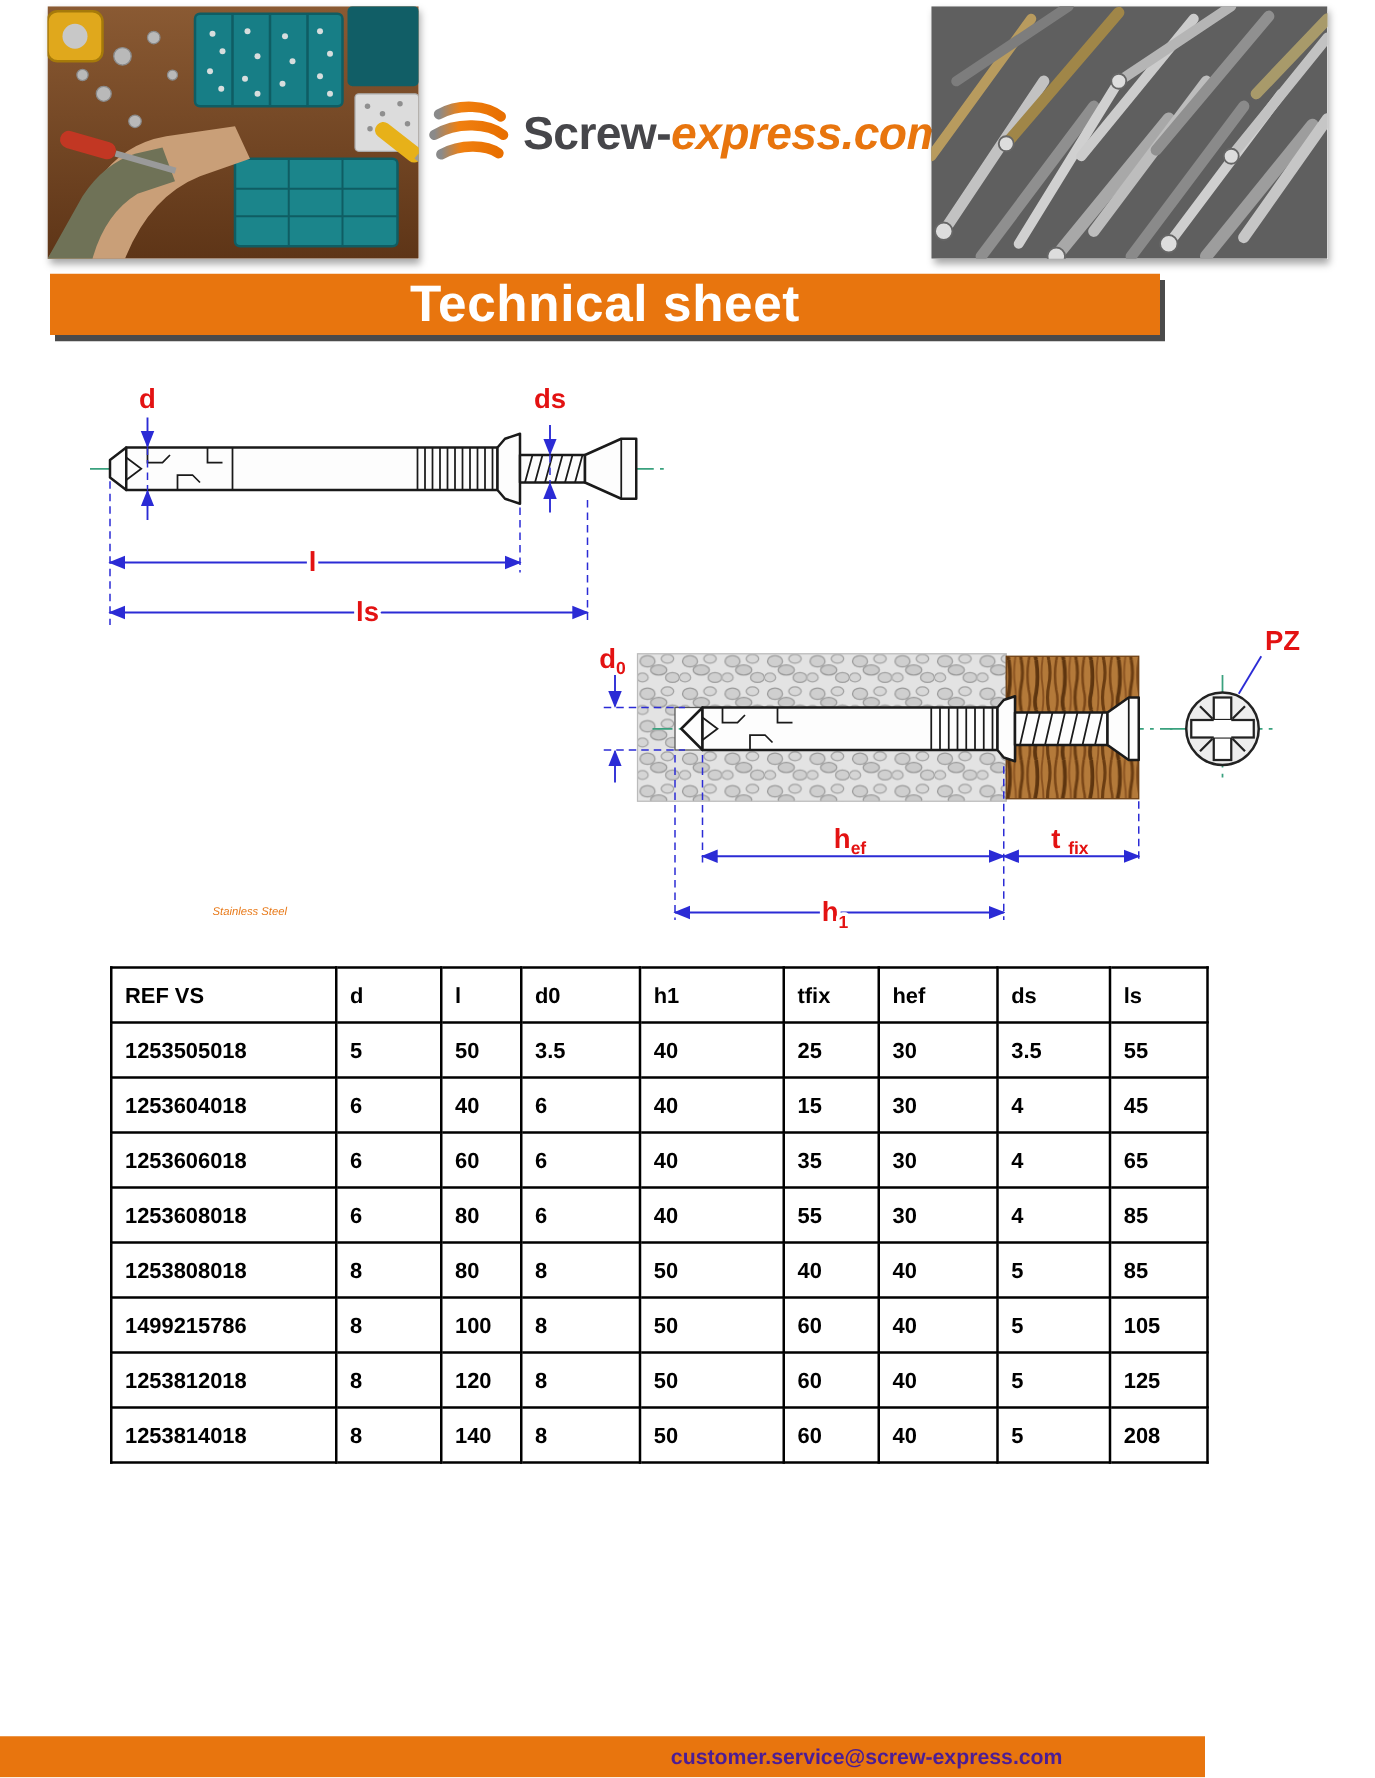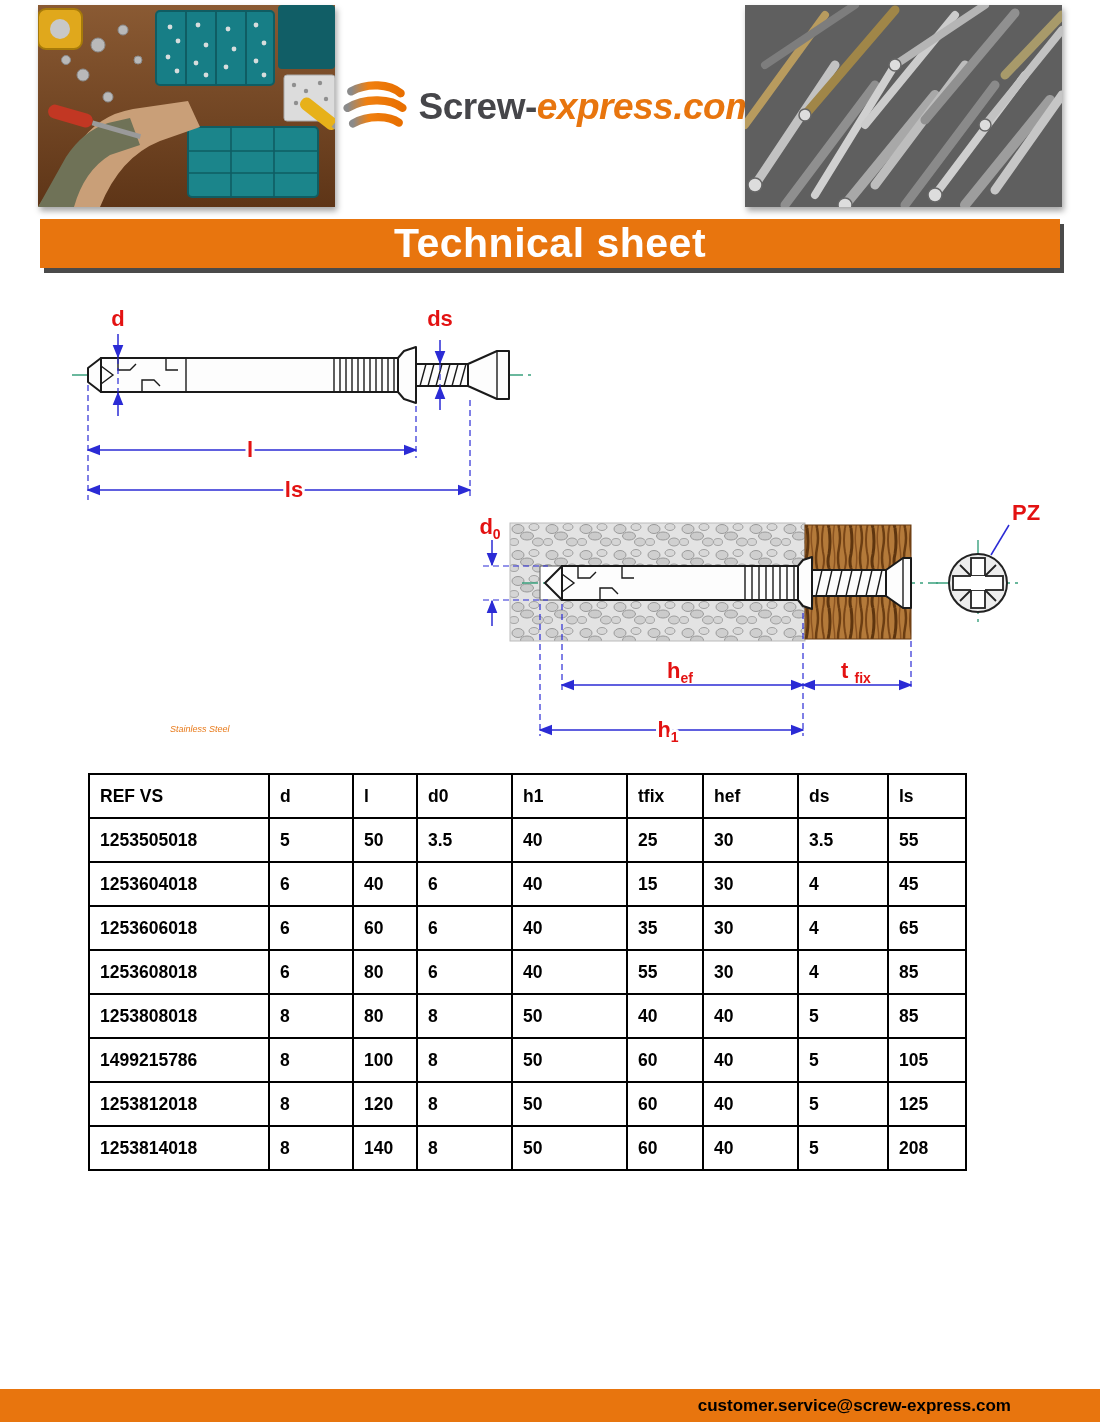--- a/index.html
+++ b/index.html
@@ -19,21 +19,21 @@
   .photo-left{left:38px;width:297px;height:202px;}
   .photo-right{left:745px;width:317px;height:202px;}
   .photo svg{display:block;width:100%;height:100%;}
   .logo{position:absolute;left:340px;top:62px;width:420px;height:90px;
         display:flex;align-items:center;justify-content:center;gap:10px;}
   .logo-swoosh{width:66px;height:58px;flex:0 0 auto;}
   .logo-text{font-size:37px;font-weight:bold;color:#46464A;white-space:nowrap;letter-spacing:-0.5px;}
   .logo-text em{font-style:italic;color:var(--accent-orange);}
 
   
-  .banner{position:absolute;left:40px;top:219px;width:1020px;height:49px;
+  .banner{position:absolute;left:40px;top:219px;width:888px;height:49px;
           background:var(--accent-orange);box-shadow:4px 5px 0 var(--banner-shadow);
           display:flex;align-items:center;justify-content:center;}
   .banner h1{margin:0;color:#fff;font-size:41px;font-weight:bold;letter-spacing:.5px;}
 
   
   .diagram{position:absolute;left:0;top:288px;width:1100px;height:485px;}
   .diagram svg{display:block;}
   .part{fill:#FDFDFD;stroke:#1A1A1A;stroke-width:2;stroke-linejoin:round;}
   .thin{fill:none;stroke:#1A1A1A;stroke-width:1.4;}
   .cl{fill:none;stroke:var(--centerline-green);stroke-width:1.4;stroke-dasharray:16 5 3 5;}
@@ -44,23 +44,23 @@
   .sub{font-size:14px;}
   .lbl-halo{paint-order:stroke;stroke:#fff;stroke-width:6px;stroke-linejoin:round;}
   .note{position:absolute;left:170px;top:724px;font-size:9px;color:#E87A1A;font-style:italic;}
 
   
   .spec-table{position:absolute;left:88px;top:773px;width:877px;border-collapse:collapse;table-layout:fixed;}
   .spec-table th,.spec-table td{border:2px solid #000;font-size:17.5px;font-weight:bold;color:#000;
     text-align:left;padding:0 6px 0 10px;height:44px;overflow:hidden;white-space:nowrap;}
 
   
-  .footer{position:absolute;left:0;bottom:0;width:1100px;height:33px;background:var(--accent-orange);
-          color:#000000;font-weight:bold;font-size:17px;display:flex;align-items:center;
-          justify-content:flex-end;padding-right:89px;}
+  .footer{position:absolute;left:0;bottom:0;width:964px;height:33px;background:var(--accent-orange);
+          color:#4c1d95;font-weight:bold;font-size:17px;display:flex;align-items:center;
+          justify-content:flex-end;padding-right:114px;}
 </style>
 </head>
 <body>
 
 <div class="page">
 
   <header>
     <div class="photo photo-left">
       <svg viewBox="0 0 297 202">
         <defs>

